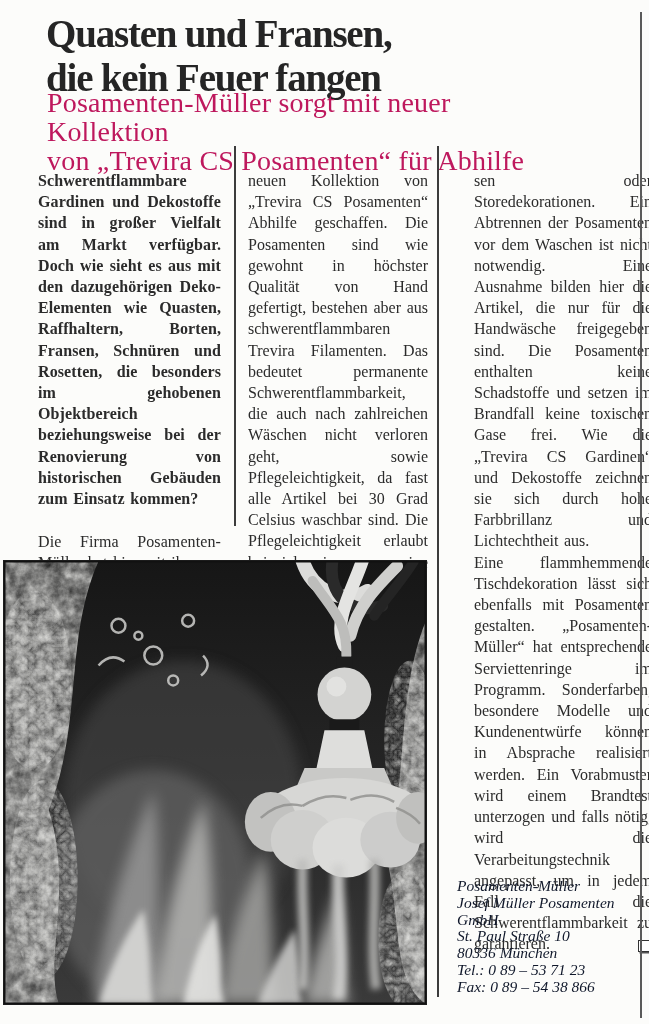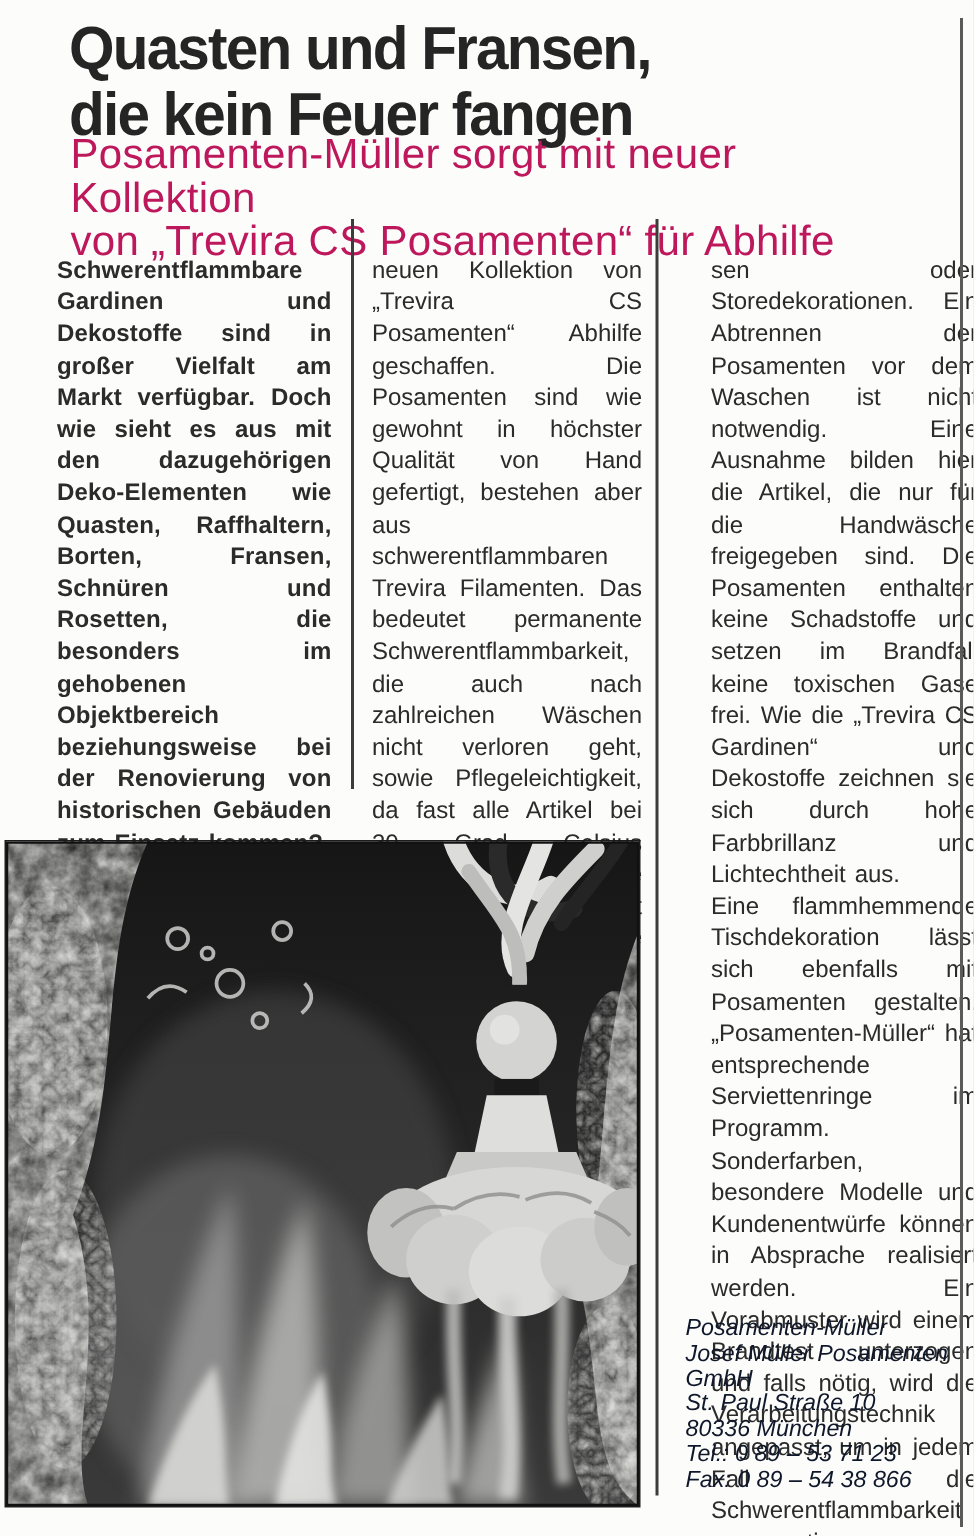--- a/index.html
+++ b/index.html
@@ -1,21 +1,21 @@
 <!DOCTYPE html>
 <html lang="de"><head>
 <meta charset="utf-8">
 <style>
   html,body{margin:0;padding:0;background:#e8e8e6;}
   .page{
     position:relative;
     width:649px;height:1024px;
     background:#fcfcfa;
     overflow:hidden;
-    font-family:Liberation Sans, sans-serif;
+    font-family:Liberation Serif, serif;
     color:#262626;
   }
   .headline{
     position:absolute;left:46px;top:12px;width:520px;
     font-size:39px;line-height:42px;font-weight:bold;
     letter-spacing:-1.2px;color:#252525;
     transform:scaleY(1.04);transform-origin:top left;
   }
   .subtitle{
     position:absolute;left:47px;top:88px;width:520px;

